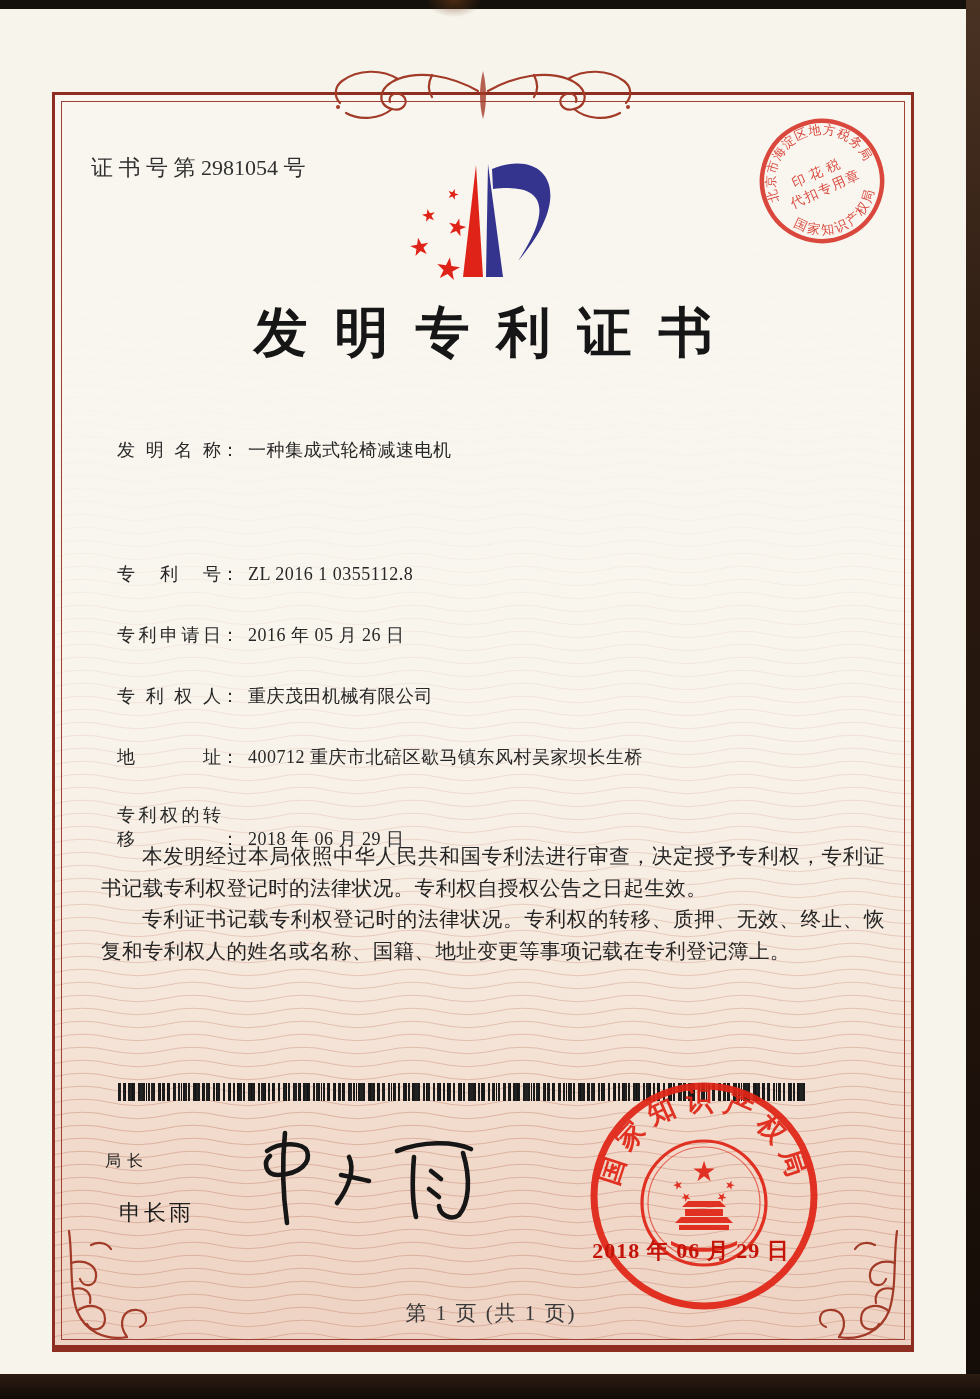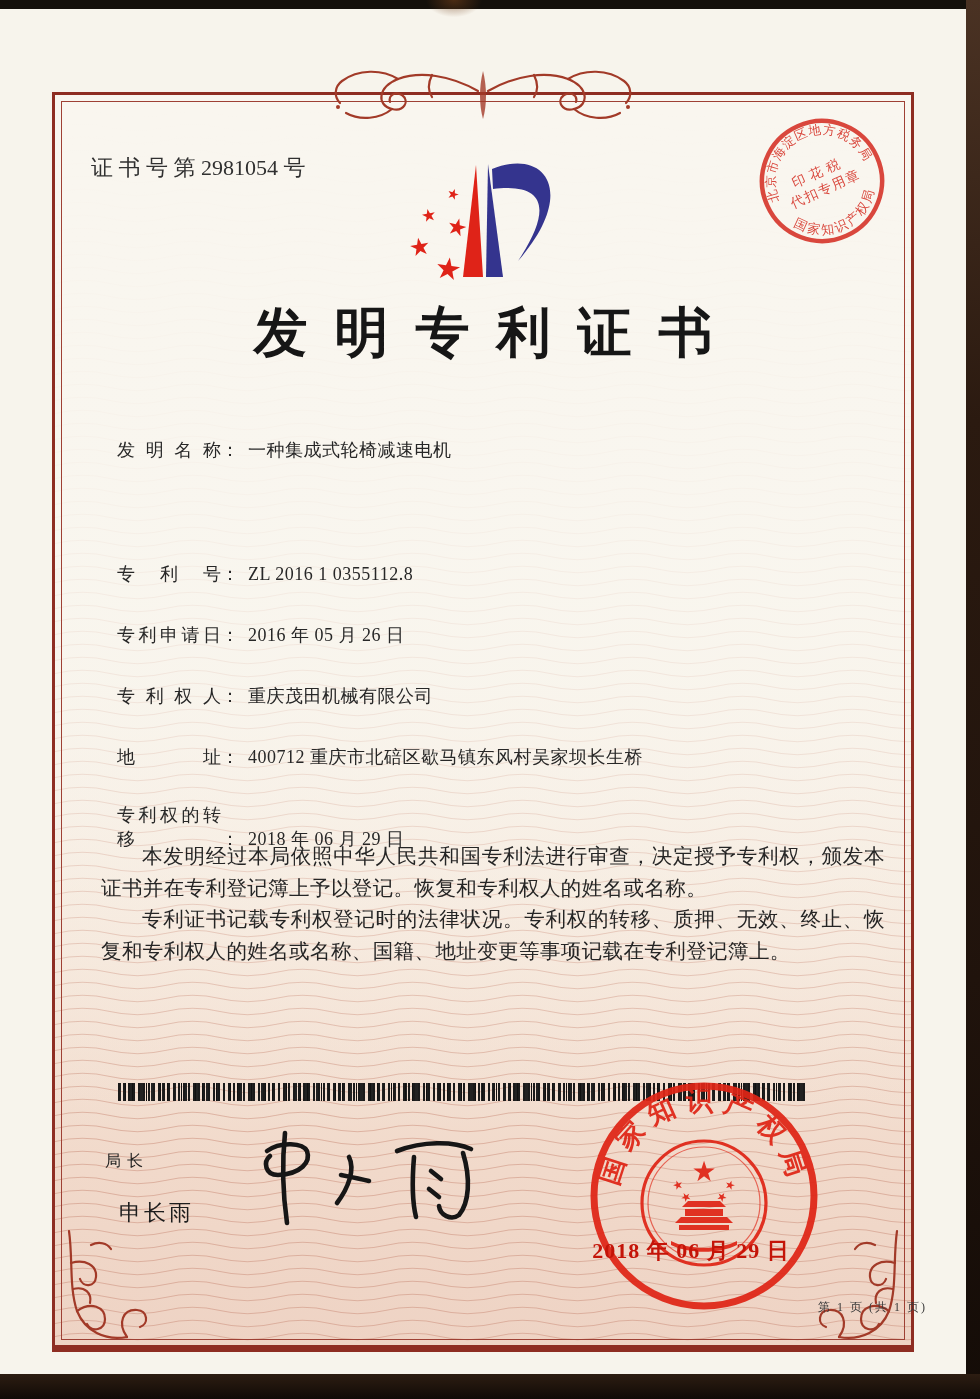--- a/index.html
+++ b/index.html
@@ -39,21 +39,21 @@
          background-image:
            repeating-linear-gradient(90deg,#1b1b1b 0 2px,rgba(0,0,0,0) 2px 5px),
            repeating-linear-gradient(90deg,#111 0 1px,rgba(0,0,0,0) 1px 7px),
            repeating-linear-gradient(90deg,#222 0 3px,rgba(0,0,0,0) 3px 11px);}
   .director{position:absolute;left:50px;top:1056px;font-size:16px;letter-spacing:6px;color:#1d1d1d;}
   .director-name{position:absolute;left:64px;top:1103px;font-size:22px;letter-spacing:3px;color:#1d1d1d;}
   .sig{position:absolute;left:196px;top:1022px;width:260px;height:120px;}
   .seal{position:absolute;left:532px;top:986px;width:234px;height:234px;}
   .seal-date{position:absolute;left:516px;top:1141px;width:240px;text-align:center;
          font-size:22px;font-weight:600;color:#c41408;letter-spacing:1px;}
-  .footer{position:absolute;left:16px;top:1204px;width:100%;text-align:right;font-size:12px;
+  .footer{position:absolute;left:8px;top:1204px;width:100%;text-align:center;font-size:21px;
          letter-spacing:2px;color:#3a3a3a;}
   .tax{position:absolute;left:692px;top:11px;width:150px;height:150px;}
   .orn-top{position:absolute;left:273px;top:-34px;width:310px;height:64px;}
   .orn-bl{position:absolute;left:6px;top:1134px;width:100px;height:114px;}
   .orn-br{position:absolute;right:6px;top:1134px;width:100px;height:114px;transform:scaleX(-1);}
 </style>
 </head>
 <body>
 
 <div class="page">
@@ -155,21 +155,21 @@
         <span class="lbl">专利权人</span><span>：</span><span class="val">重庆茂田机械有限公司</span>
       </div>
       <div class="row" style="top:650px">
         <span class="lbl">地址</span><span>：</span><span class="val">400712 重庆市北碚区歇马镇东风村吴家坝长生桥</span>
       </div>
       <div class="row" style="top:708px">
         <span class="lbl">专利权的转移</span><span>：</span><span class="val">2018 年 06 月 29 日</span>
       </div>
 
       <div class="paras">
-        <p>本发明经过本局依照中华人民共和国专利法进行审查，决定授予专利权，颁发本证书并在专利登记簿上予以登记。恢复和专利权人的姓名或名称。</p>
+        <p>本发明经过本局依照中华人民共和国专利法进行审查，决定授予专利权，专利证书记载专利权登记时的法律状况。专利权自授权公告之日起生效。</p>
         <p>专利证书记载专利权登记时的法律状况。专利权的转移、质押、无效、终止、恢复和专利权人的姓名或名称、国籍、地址变更等事项记载在专利登记簿上。</p>
       </div>
 
       <div class="barcode"></div>
 
       <div class="director">局长</div>
       <div class="director-name">申长雨</div>
 
       <svg class="sig" viewBox="0 0 260 120">
         <g fill="none" stroke="#161616" stroke-width="4.6" stroke-linecap="round" stroke-linejoin="round">

